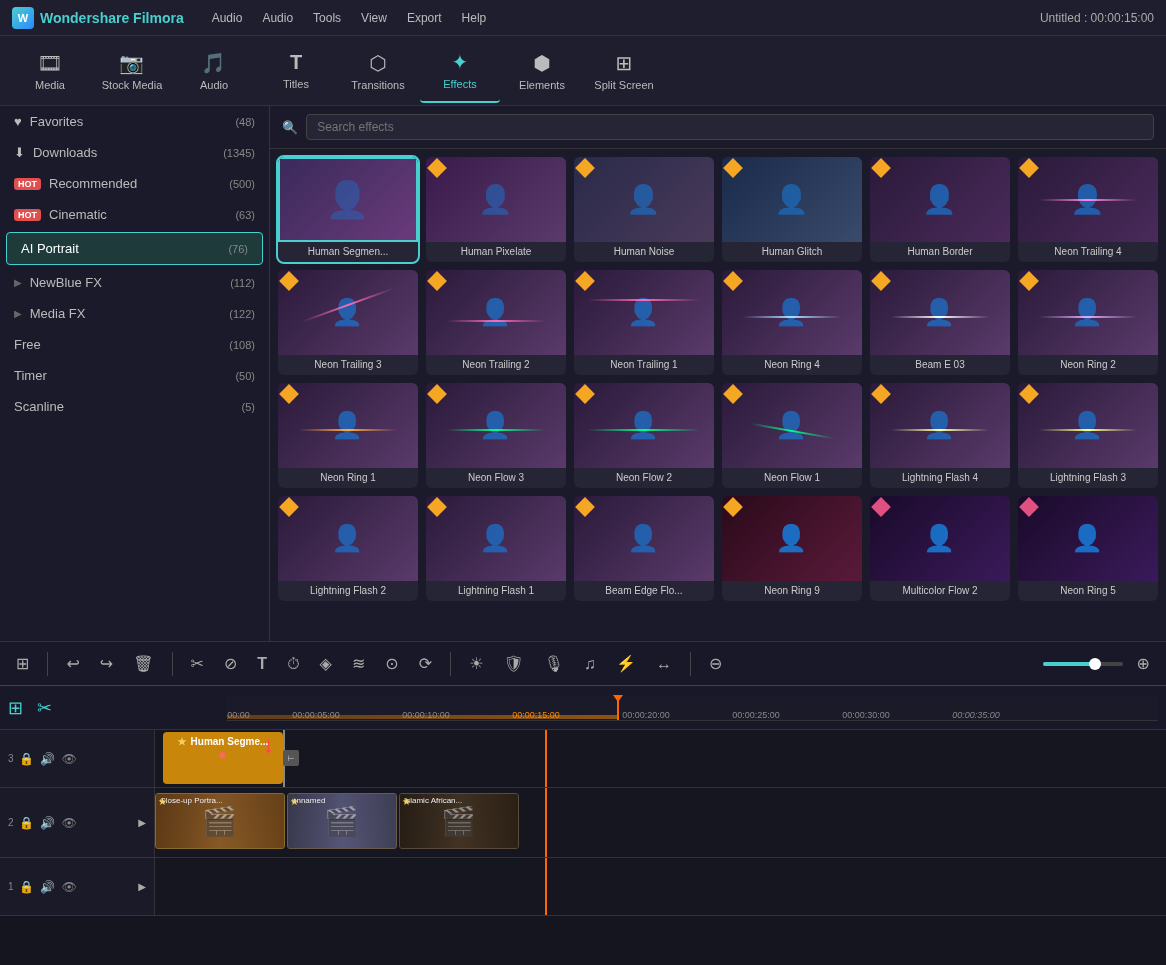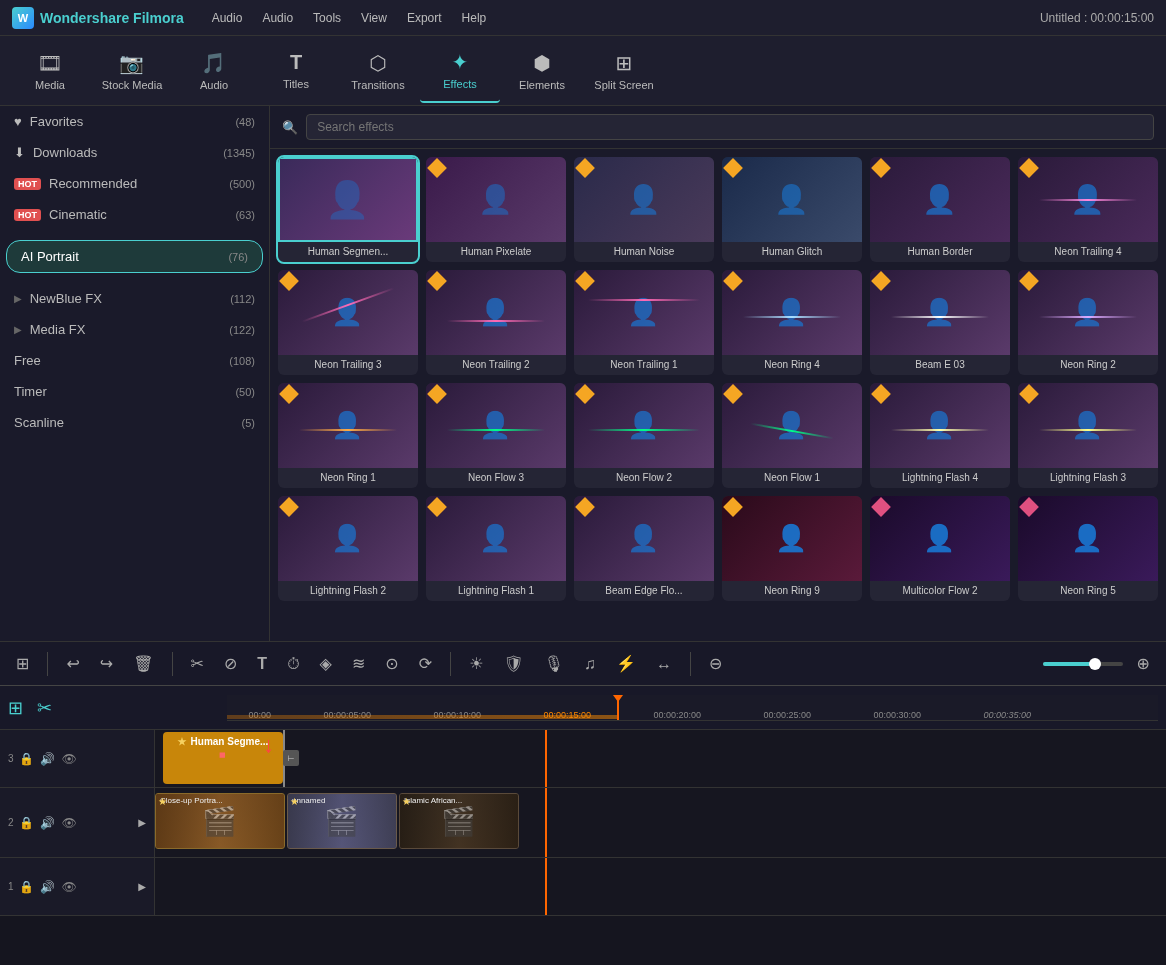--- a/index.html
+++ b/index.html
@@ -18,21 +18,21 @@
     .toolbar-btn { display: flex; flex-direction: column; align-items: center; justify-content: center; width: 80px; height: 65px; cursor: pointer; color: #bbb; border-radius: 4px; gap: 4px; font-size: 11px; }
     .toolbar-btn.active { color: #4acfcf; border-bottom: 2px solid #4acfcf; }
     .toolbar-btn .tb-icon { font-size: 20px; }
 
     
     #content { display: flex; flex: 1; overflow: hidden; }
 
     
     #sidebar { width: 270px; background: #1a1a2a; border-right: 1px solid #333; overflow-y: auto; flex-shrink: 0; }
     .sidebar-item { display: flex; align-items: center; padding: 8px 14px; cursor: pointer; color: #bbb; justify-content: space-between; }
-    .sidebar-item.active { background: #1e3a3a; color: white; border: 1px solid #4acfcf; border-radius: 14px; margin: 10px 6px; gap: 28px; }
+    .sidebar-item.active { background: #1e3a3a; color: white; border: 1px solid #4acfcf; border-radius: 4px; margin: 2px 6px; gap: 28px; }
     .sidebar-item .item-left { display: flex; align-items: center; gap: 8px; }
     .sidebar-item .count { color: #888; font-size: 11px; }
     .sidebar-item .arrow { color: #666; font-size: 10px; }
     .badge-hot { background: #e05050; color: white; font-size: 9px; padding: 1px 4px; border-radius: 3px; font-weight: bold; }
     .badge-new { background: #4acfcf; color: #111; font-size: 9px; padding: 1px 4px; border-radius: 3px; font-weight: bold; }
 
     
     #effects-panel { flex: 1; background: #1a1a2a; display: flex; flex-direction: column; overflow: hidden; }
     #search-bar { padding: 8px 12px; border-bottom: 1px solid #333; display: flex; align-items: center; gap: 8px; }
     #search-bar input { background: #252535; border: 1px solid #444; border-radius: 4px; color: #ccc; padding: 5px 10px; font-size: 12px; flex: 1; outline: none; }
@@ -479,21 +479,21 @@
   <span class="bt-btn">⊕</span>
 </div>
 
 <div id="timeline-area">
 
   <div style="display:flex; height:44px; align-items:center; background:#181828; border-bottom:1px solid #333; padding:0 8px; gap:10px;">
     <span style="color:#4acfcf; font-size:18px; cursor:pointer;">⊞</span>
     <span style="color:#4acfcf; font-size:18px; cursor:pointer; margin-left:4px;">✂</span>
 
     <div style="flex:1; display:flex; align-items:center; overflow:hidden; margin-left:10px; position:relative;">
-      <div id="timeline-ruler" style="display:flex; align-items:flex-end; height:26px; width:100%; position:relative; overflow:hidden;text-align:center;">
+      <div id="timeline-ruler" style="display:flex; align-items:flex-end; height:26px; width:100%; position:relative; overflow:hidden;">
         <div style="display:flex; width:100%; padding-top:6px;">
           <span style="font-size:9px; color:#888; min-width:65px;">00:00</span>
           <span style="font-size:9px; color:#888; min-width:110px;">00:00:05:00</span>
           <span style="font-size:9px; color:#888; min-width:110px;">00:00:10:00</span>
           <span style="font-size:9px; color:#888; min-width:110px; color:#ff8800;">00:00:15:00</span>
           <span style="font-size:9px; color:#888; min-width:110px;">00:00:20:00</span>
           <span style="font-size:9px; color:#888; min-width:110px;">00:00:25:00</span>
           <span style="font-size:9px; color:#888; min-width:110px;">00:00:30:00</span>
           <span style="font-size:9px; color:#888; min-width:110px;font-style:italic;">00:00:35:00</span>
         </div>

